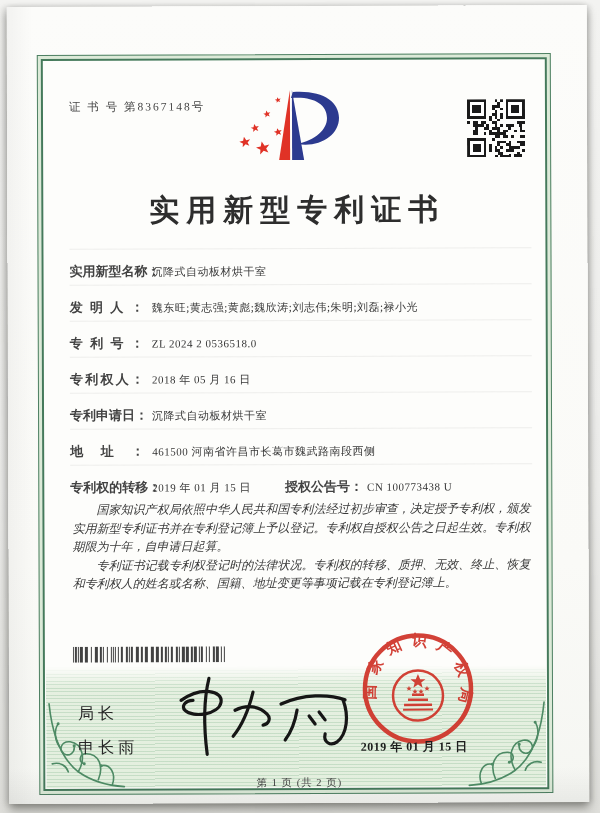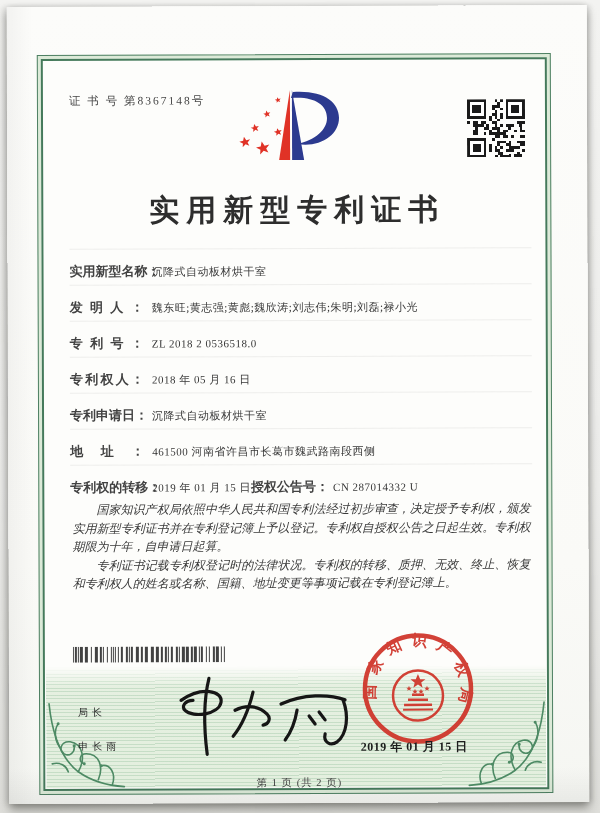--- a/index.html
+++ b/index.html
@@ -19,40 +19,40 @@
     background:#fdfdfb;}
   .band{position:absolute;left:37px;top:660px;width:500px;height:121px;z-index:1;
     background:
       repeating-linear-gradient(180deg,rgba(108,168,124,.25) 0 1px,rgba(108,168,124,0) 1px 3.5px),
       linear-gradient(180deg,#e6f0e1,#e3efde);
     -webkit-mask-image:linear-gradient(180deg,transparent 0,#000 20px);
     mask-image:linear-gradient(180deg,transparent 0,#000 20px);}
   .orn{position:absolute;width:80px;height:90px;z-index:2;}
   .orn-l{left:37px;top:693px;}
   .orn-r{left:458px;top:693px;transform:scaleX(-1);}
-  .cert-no{position:absolute;left:62px;top:87px;z-index:3;font-size:11.5px;
+  .cert-no{position:absolute;left:62px;top:93px;z-index:3;font-size:11.5px;
     letter-spacing:2px;color:#474747;}
   .logo{position:absolute;left:224px;top:76px;width:118px;height:84px;z-index:3;}
   .qr{position:absolute;left:460px;top:94px;width:58px;height:58px;z-index:3;}
   .title{position:absolute;left:0;top:184px;width:580px;text-align:center;z-index:3;
     font-size:30px;font-weight:600;letter-spacing:7px;color:#2d2d2d;}
   .row{position:absolute;left:62px;width:462px;height:36px;box-sizing:border-box;
     padding-top:13px;border-top:1px solid rgba(120,120,120,.11);z-index:3;
     color:#3d3d3d;font-size:11px;white-space:nowrap;}
   .flabel{display:inline-block;width:74px;font-size:13px;text-align:justify;
     text-align-last:justify;vertical-align:baseline;color:#424242;font-weight:bold;}
   .fvalue{margin-left:8px;letter-spacing:.5px;color:#383838;}
-  .pair2{}
+  .pair2{margin-left:34px;}
   .paras{position:absolute;left:64px;top:494px;width:458px;z-index:3;}
   .paras p{margin:0;font-size:12px;line-height:18.5px;text-align:justify;
     text-indent:2em;font-style:italic;color:#3a3a3a;}
   .barcode{position:absolute;left:64px;top:640px;width:158px;height:16px;z-index:3;}
   .signer{position:absolute;left:69px;top:690px;z-index:3;
     font-family:"Liberation Sans","DejaVu Sans",sans-serif;color:#262626;}
-  .signer div{font-size:10px;letter-spacing:4px;line-height:34px;font-family:Liberation Mono, monospace;}
+  .signer div{font-size:16px;letter-spacing:4px;line-height:34px;}
   .sig{position:absolute;left:148px;top:664px;width:200px;height:92px;z-index:4;}
   .seal{position:absolute;left:350px;top:624px;width:118px;height:118px;z-index:5;opacity:.92;}
   .seal-date{position:absolute;left:344px;top:733px;width:122px;text-align:center;z-index:6;
     font-size:12px;font-weight:bold;letter-spacing:.5px;color:#1d1d1d;}
   .footer{position:absolute;left:0;top:770px;width:580px;text-align:center;z-index:3;
     font-size:10.5px;letter-spacing:1px;color:#3f3f3f;}
   .dot{position:absolute;left:463px;top:5px;width:3px;height:3px;border-radius:50%;
     background:#555;opacity:.65;}
   svg{display:block;width:100%;height:100%;}
 </style>
@@ -257,33 +257,33 @@
 
     <div class="title">实用新型专利证书</div>
 
     <div class="row" style="top:242px">
       <span class="flabel">实用新型名称：</span><span class="fvalue">沉降式自动板材烘干室</span>
     </div>
     <div class="row" style="top:278px">
       <span class="flabel">发明人：</span><span class="fvalue">魏东旺;黄志强;黄彪;魏欣涛;刘志伟;朱明;刘磊;禄小光</span>
     </div>
     <div class="row" style="top:314px">
-      <span class="flabel">专利号：</span><span class="fvalue">ZL 2018 2 0536518.0</span>
+      <span class="flabel">专利号：</span><span class="fvalue">ZL 2024 2 0536518.0</span>
     </div>
     <div class="row" style="top:350px">
       <span class="flabel">专利权人：</span><span class="fvalue">2018 年 05 月 16 日</span>
     </div>
     <div class="row" style="top:386px">
       <span class="flabel">专利申请日：</span><span class="fvalue">沉降式自动板材烘干室</span>
     </div>
     <div class="row" style="top:422px">
       <span class="flabel">地址：</span><span class="fvalue">461500 河南省许昌市长葛市魏武路南段西侧</span>
     </div>
     <div class="row" style="top:458px">
-      <span class="flabel">专利权的转移：</span><span class="fvalue">2019 年 01 月 15 日</span><span class="flabel pair2">授权公告号：</span><span class="fvalue">CN 287014332 U</span>
+      <span class="flabel">专利权的转移：</span><span class="fvalue">2019 年 01 月 15 日</span><span class="flabel pair2">授权公告号：</span><span class="fvalue">CN 100773438 U</span>
     </div>
 
     <div class="paras">
       <p>国家知识产权局依照中华人民共和国专利法经过初步审查，决定授予专利权，颁发实用新型专利证书并在专利登记簿上予以登记。专利权自授权公告之日起生效。专利权期限为十年，自申请日起算。</p>
       <p>专利证书记载专利权登记时的法律状况。专利权的转移、质押、无效、终止、恢复和专利权人的姓名或名称、国籍、地址变更等事项记载在专利登记簿上。</p>
     </div>
 
     <div class="barcode">
       <svg viewBox="0 0 158 16" preserveAspectRatio="none" fill="#222" opacity=".85">
           <rect x="0" y="0" width="1" height="16"></rect>

